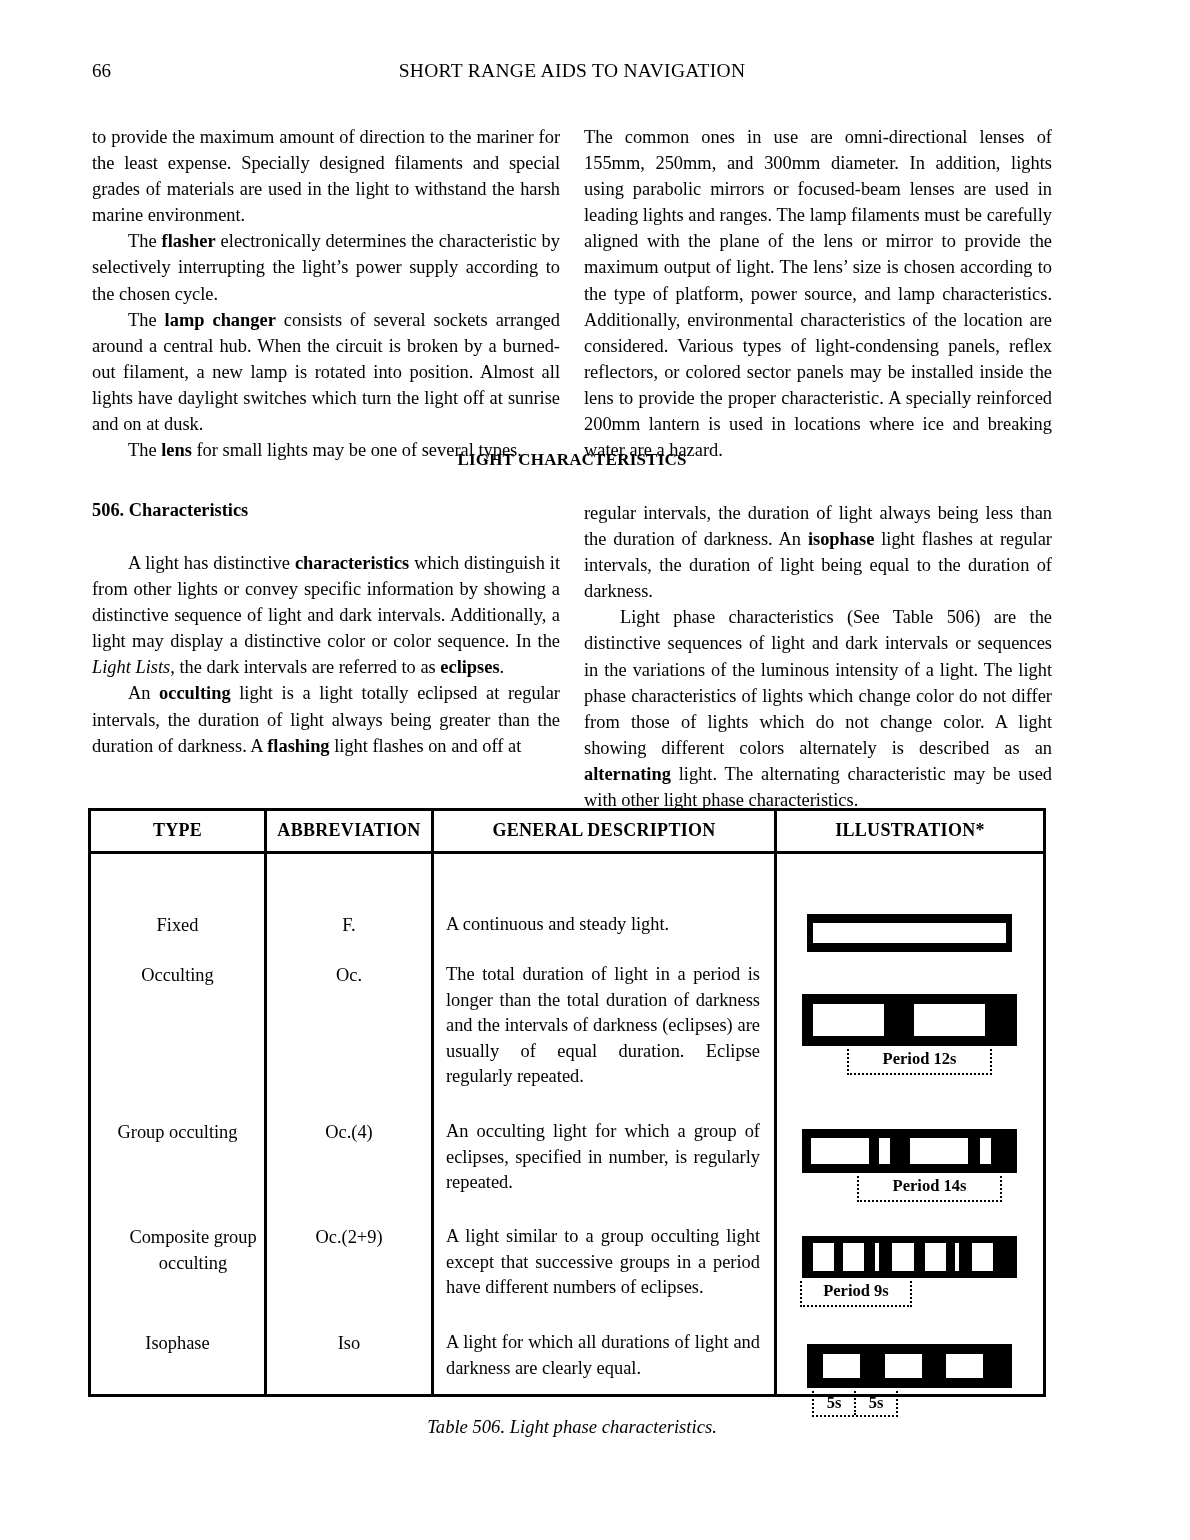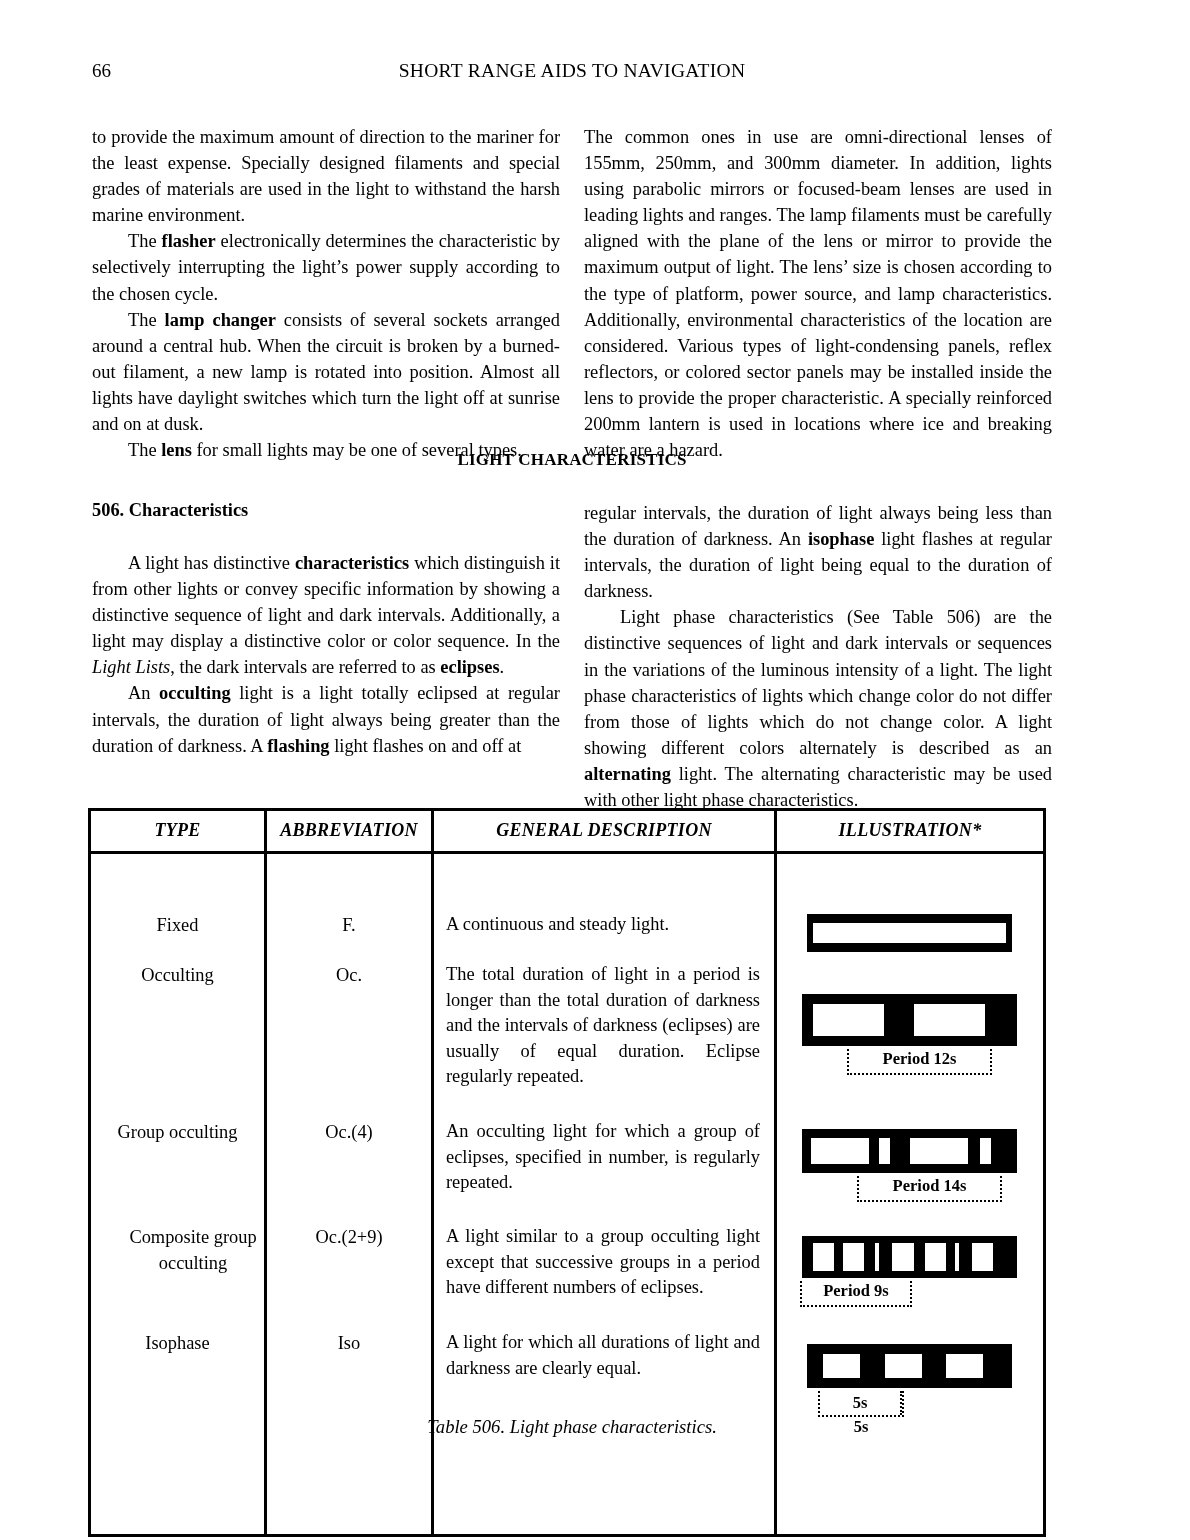--- a/index.html
+++ b/index.html
@@ -131,21 +131,20 @@
 
   table.lights th {
     border-right: 3px solid #000;
     border-bottom: 3px solid #000;
     font-size: 18px;
     font-weight: bold;
     letter-spacing: 0.3px;
     padding: 9px 4px 10px 4px;
     text-align: center;
     vertical-align: middle;
-    font-style: italic;
   }
   table.lights th:last-child { border-right: none; }
 
   table.lights td {
     border-right: 3px solid #000;
     vertical-align: top;
     padding: 0;
   }
   table.lights td:last-child { border-right: none; }
 
@@ -271,21 +270,21 @@
           <td>
               <div id="col-abbr" style="position: relative; height: 540px;">
                 <div class="cell-abbr" style="position: absolute; left: 0px; right: 0px; top: 58px;">F.</div>
                 <div class="cell-abbr" style="position: absolute; left: 0px; right: 0px; top: 108px;">Oc.</div>
                 <div class="cell-abbr" style="position: absolute; left: 0px; right: 0px; top: 265px;">Oc.(4)</div>
                 <div class="cell-abbr" style="position: absolute; left: 0px; right: 0px; top: 370px;">Oc.(2+9)</div>
                 <div class="cell-abbr" style="position: absolute; left: 0px; right: 0px; top: 476px;">Iso</div>
               </div>
             </td>
           <td>
-              <div id="col-desc" style="position: relative; height: 680px;">
+              <div id="col-desc" style="position: relative; height: 540px;">
                 <div class="cell-desc" style="position: absolute; left: 0px; right: 0px; top: 58px;">A continuous and steady light.</div>
                 <div class="cell-desc" style="position: absolute; left: 0px; right: 0px; top: 108px;">The total duration of light in a period is longer than the total duration of darkness and the intervals of darkness (eclipses) are usually of equal duration. Eclipse regularly repeated.</div>
                 <div class="cell-desc" style="position: absolute; left: 0px; right: 0px; top: 265px;">An occulting light for which a group of eclipses, specified in number, is regularly repeated.</div>
                 <div class="cell-desc" style="position: absolute; left: 0px; right: 0px; top: 370px;">A light similar to a group occulting light except that successive groups in a period have different numbers of eclipses.</div>
                 <div class="cell-desc" style="position: absolute; left: 0px; right: 0px; top: 476px;">A light for which all durations of light and darkness are clearly equal.</div>
               </div>
             </td>
           <td class="illus-cell">
               <div id="col-illus" style="position: relative; height: 540px;">
                 <div style="position: absolute; left: 0px; right: 0px; top: 60px;">
@@ -320,21 +319,21 @@
                     <div class="lit" style="left: 79%; width: 10%; top: 7px; bottom: 7px;"></div>
                   </div>
                   <div class="period" style="top: 45px; height: 26px; line-height: 24px; left: 23px; width: 112px;"><span>Period 9s</span></div>
                 </div>
                 <div style="position: absolute; left: 0px; right: 0px; top: 490px;">
                   <div class="bar" style="position: absolute; left: 30px; width: 205px; height: 44px; top: 0px;">
                     <div class="lit" style="left: 8%; width: 18%; top: 10px; bottom: 10px;"></div>
                     <div class="lit" style="left: 38%; width: 18%; top: 10px; bottom: 10px;"></div>
                     <div class="lit" style="left: 68%; width: 18%; top: 10px; bottom: 10px;"></div>
                   </div>
-                  <div class="period twin" style="top: 47px; height: 26px; line-height: 24px; left: 41px; width: 86px; flex-direction: column;">
+                  <div class="period twin" style="top: 47px; height: 26px; line-height: 24px; left: 35px; width: 86px;">
                     <div class="seg">5s</div>
                     <div class="seg">5s</div>
                   </div>
                 </div>
               </div>
             </td>
         </tr>
       </tbody>
     </table>
   </div>

